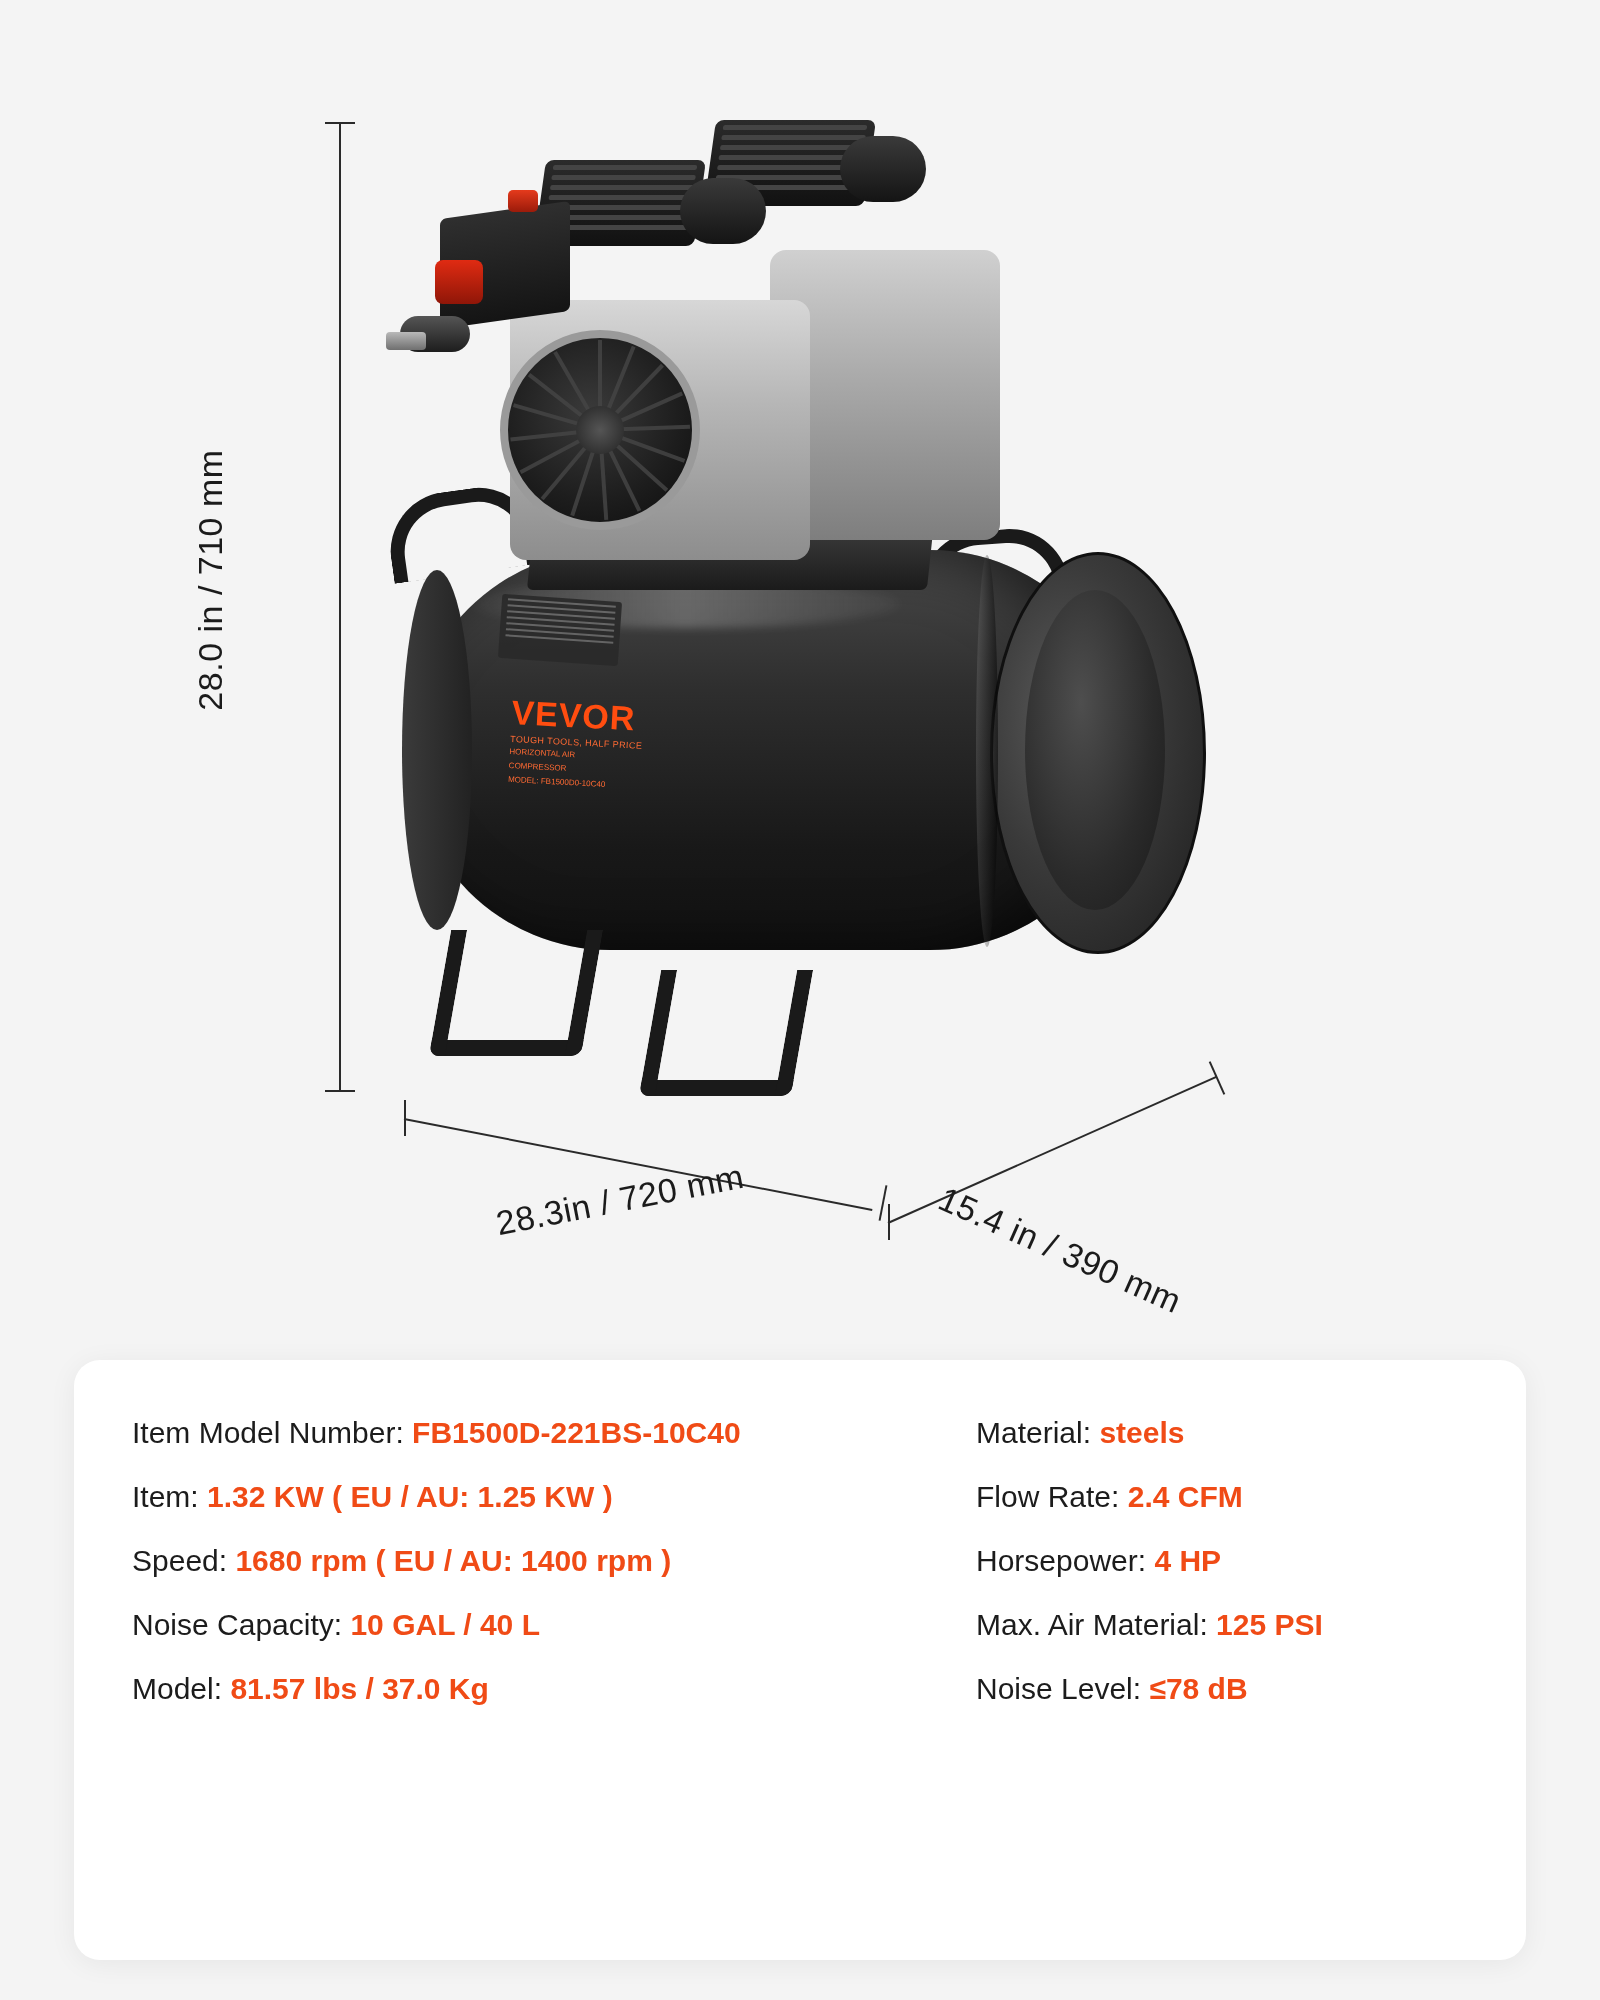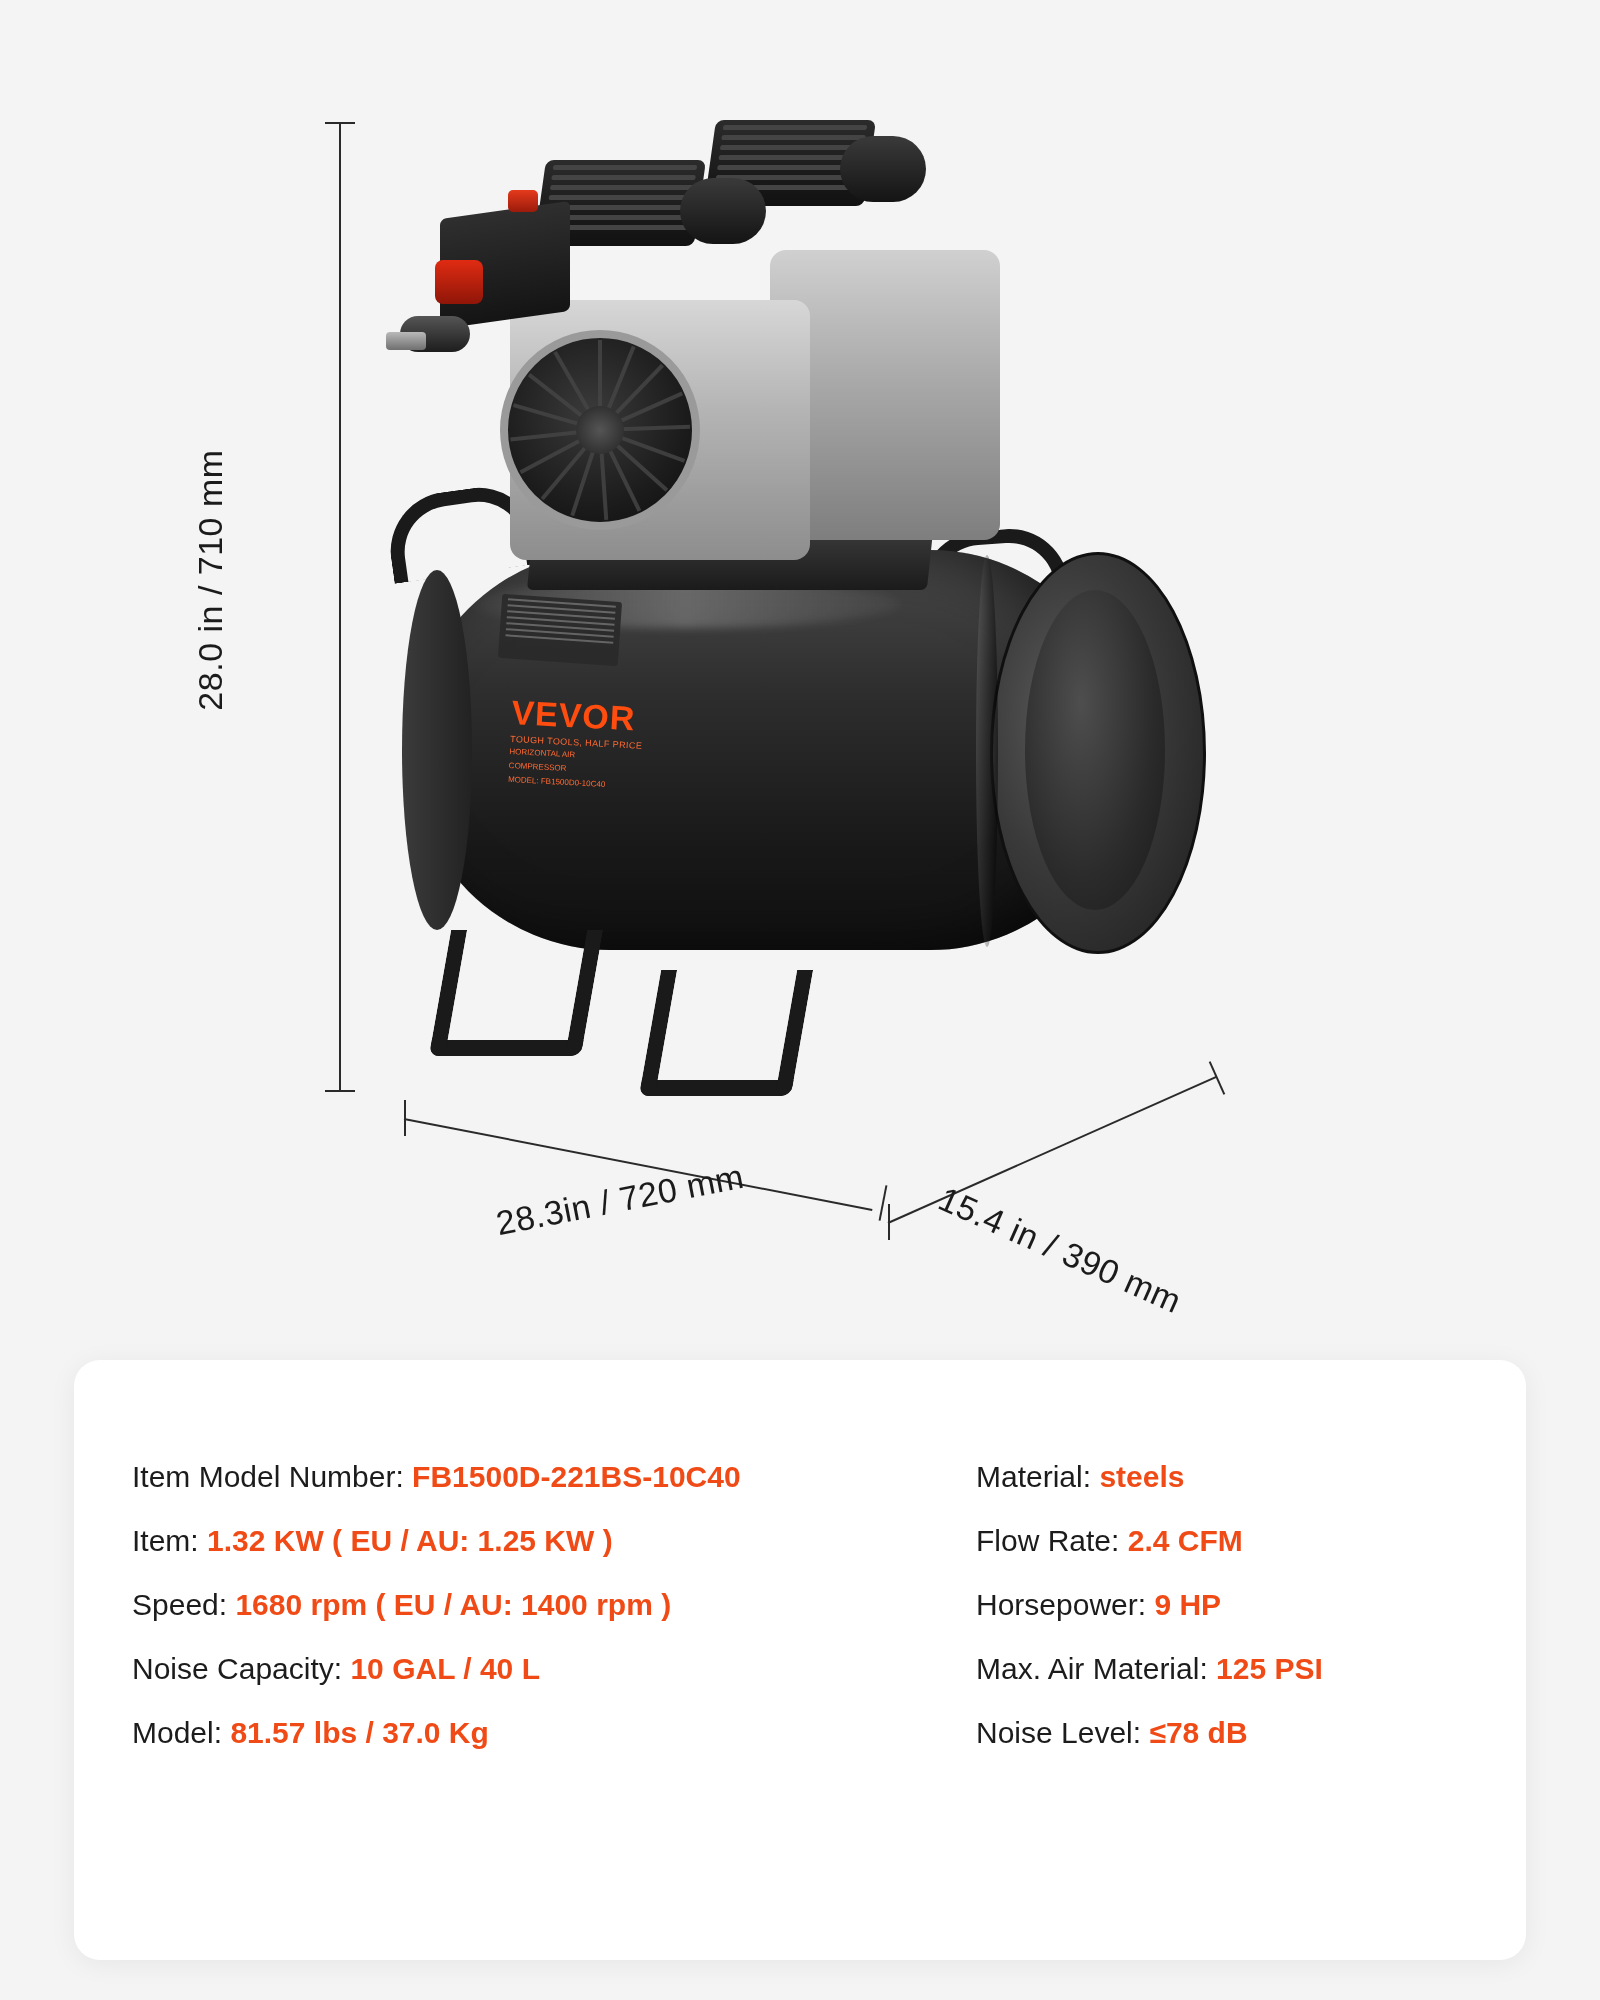--- a/index.html
+++ b/index.html
@@ -394,21 +394,20 @@
   .spec-cols {
     position: absolute;
     left: 0; top: 0;
     width: 100%;
     display: flex;
     padding: 58px 0 0 0;
     box-sizing: border-box;
   }
   .spec-col {
     box-sizing: border-box;
-    margin-top: 44px;
   }
   #spec-col-left { width: 880px; padding-left: 58px; }
   #spec-col-right { width: 560px; padding-left: 22px; }
   .spec-row {
     font-size: 30px;
     line-height: 1.0;
     margin-bottom: 34px;
     color: #1c1c1c;
     white-space: nowrap;
   }
@@ -556,21 +555,21 @@
       <div class="spec-row">
         <span class="spec-label">Material:</span>
         <span class="spec-value">steels</span>
       </div>
       <div class="spec-row">
         <span class="spec-label">Flow Rate:</span>
         <span class="spec-value">2.4 CFM</span>
       </div>
       <div class="spec-row">
         <span class="spec-label">Horsepower:</span>
-        <span class="spec-value">9 HP</span>
+        <span class="spec-value">4 HP</span>
       </div>
       <div class="spec-row">
         <span class="spec-label">Max. Air Material:</span>
         <span class="spec-value">125 PSI</span>
       </div>
       <div class="spec-row">
         <span class="spec-label">Noise Level:</span>
         <span class="spec-value">≤78 dB</span>
       </div>
     </div>

